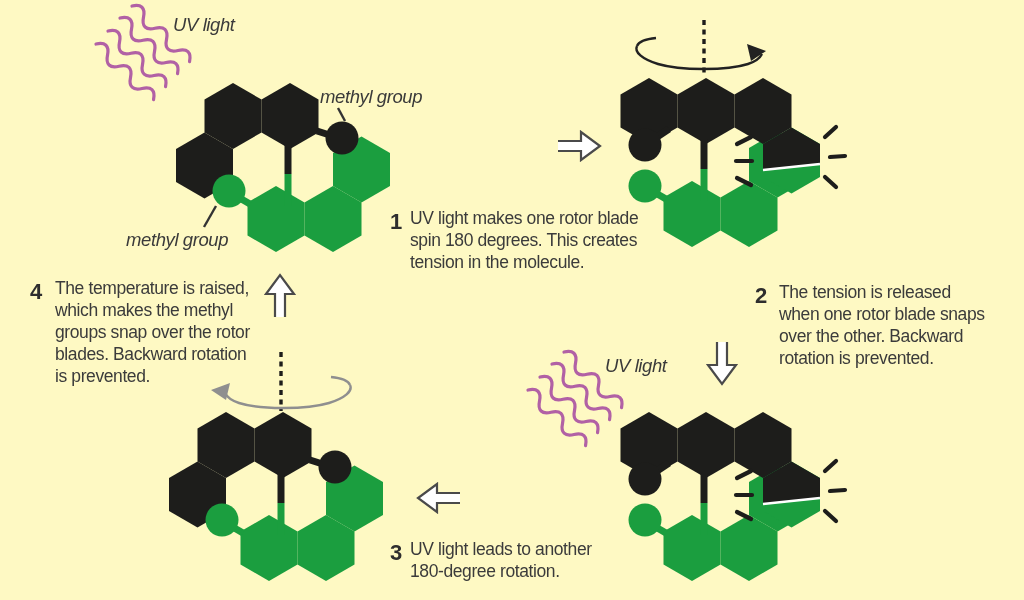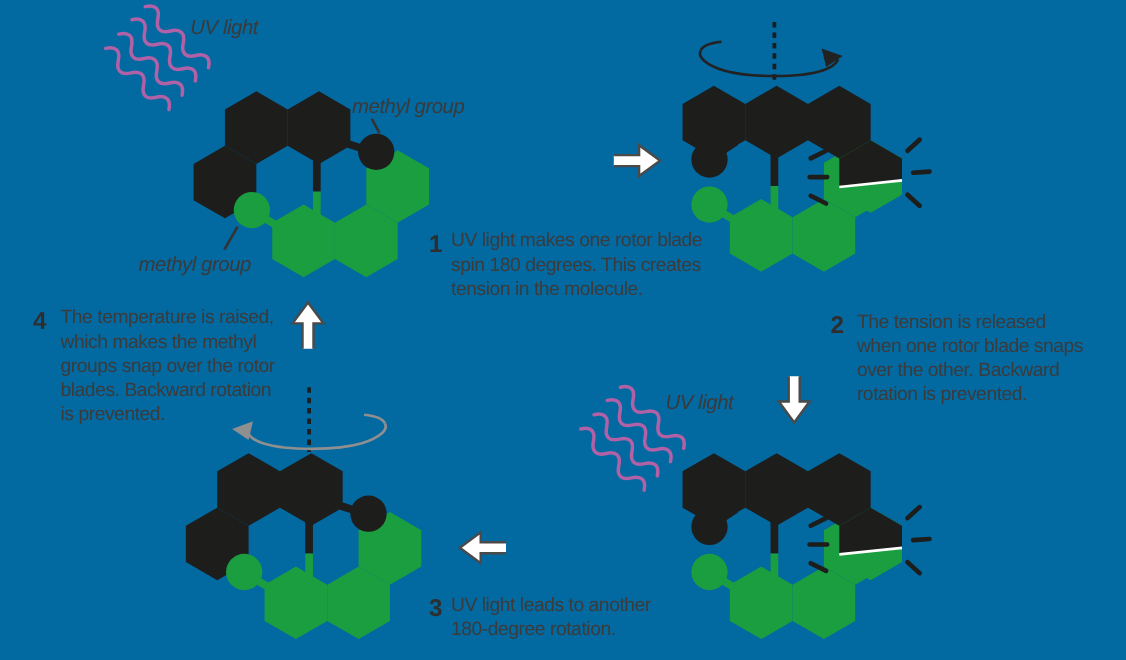--- a/index.html
+++ b/index.html
@@ -1,16 +1,16 @@
 <!DOCTYPE html>
 <html><head>
 <meta charset="utf-8">
 <style>
   html,body{margin:0;padding:0;background:#ffffff;}
-  #stage{position:relative;width:1024px;height:600px;background:#0369a1;overflow:hidden;}
+  #stage{position:relative;width:1024px;height:600px;background:#fef9c3;overflow:hidden;}
   svg{display:block;}
   .cap{font-family:"Liberation Sans",sans-serif;font-size:17.5px;fill:#3b3b3b;letter-spacing:-0.4px;}
   .num{font-family:"Liberation Sans",sans-serif;font-size:22px;font-weight:bold;fill:#2e2e2e;letter-spacing:-0.5px;}
   .ital{font-family:"Liberation Sans",sans-serif;font-style:italic;font-size:18.5px;fill:#3a3a3a;letter-spacing:-0.4px;}
 </style>
 </head>
 <body>
 
 <div id="stage">
 <svg width="1024" height="600" viewBox="0 0 1024 600">

